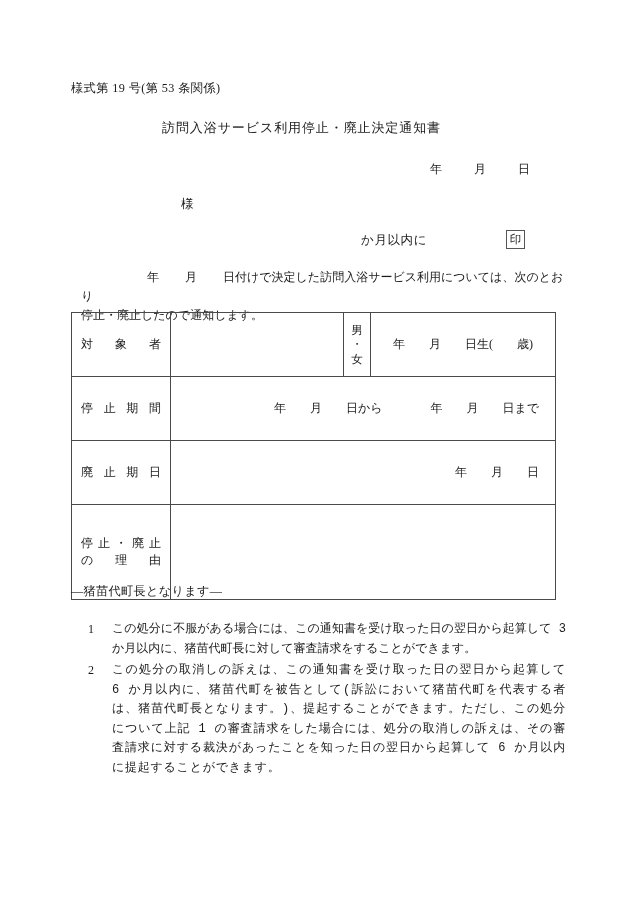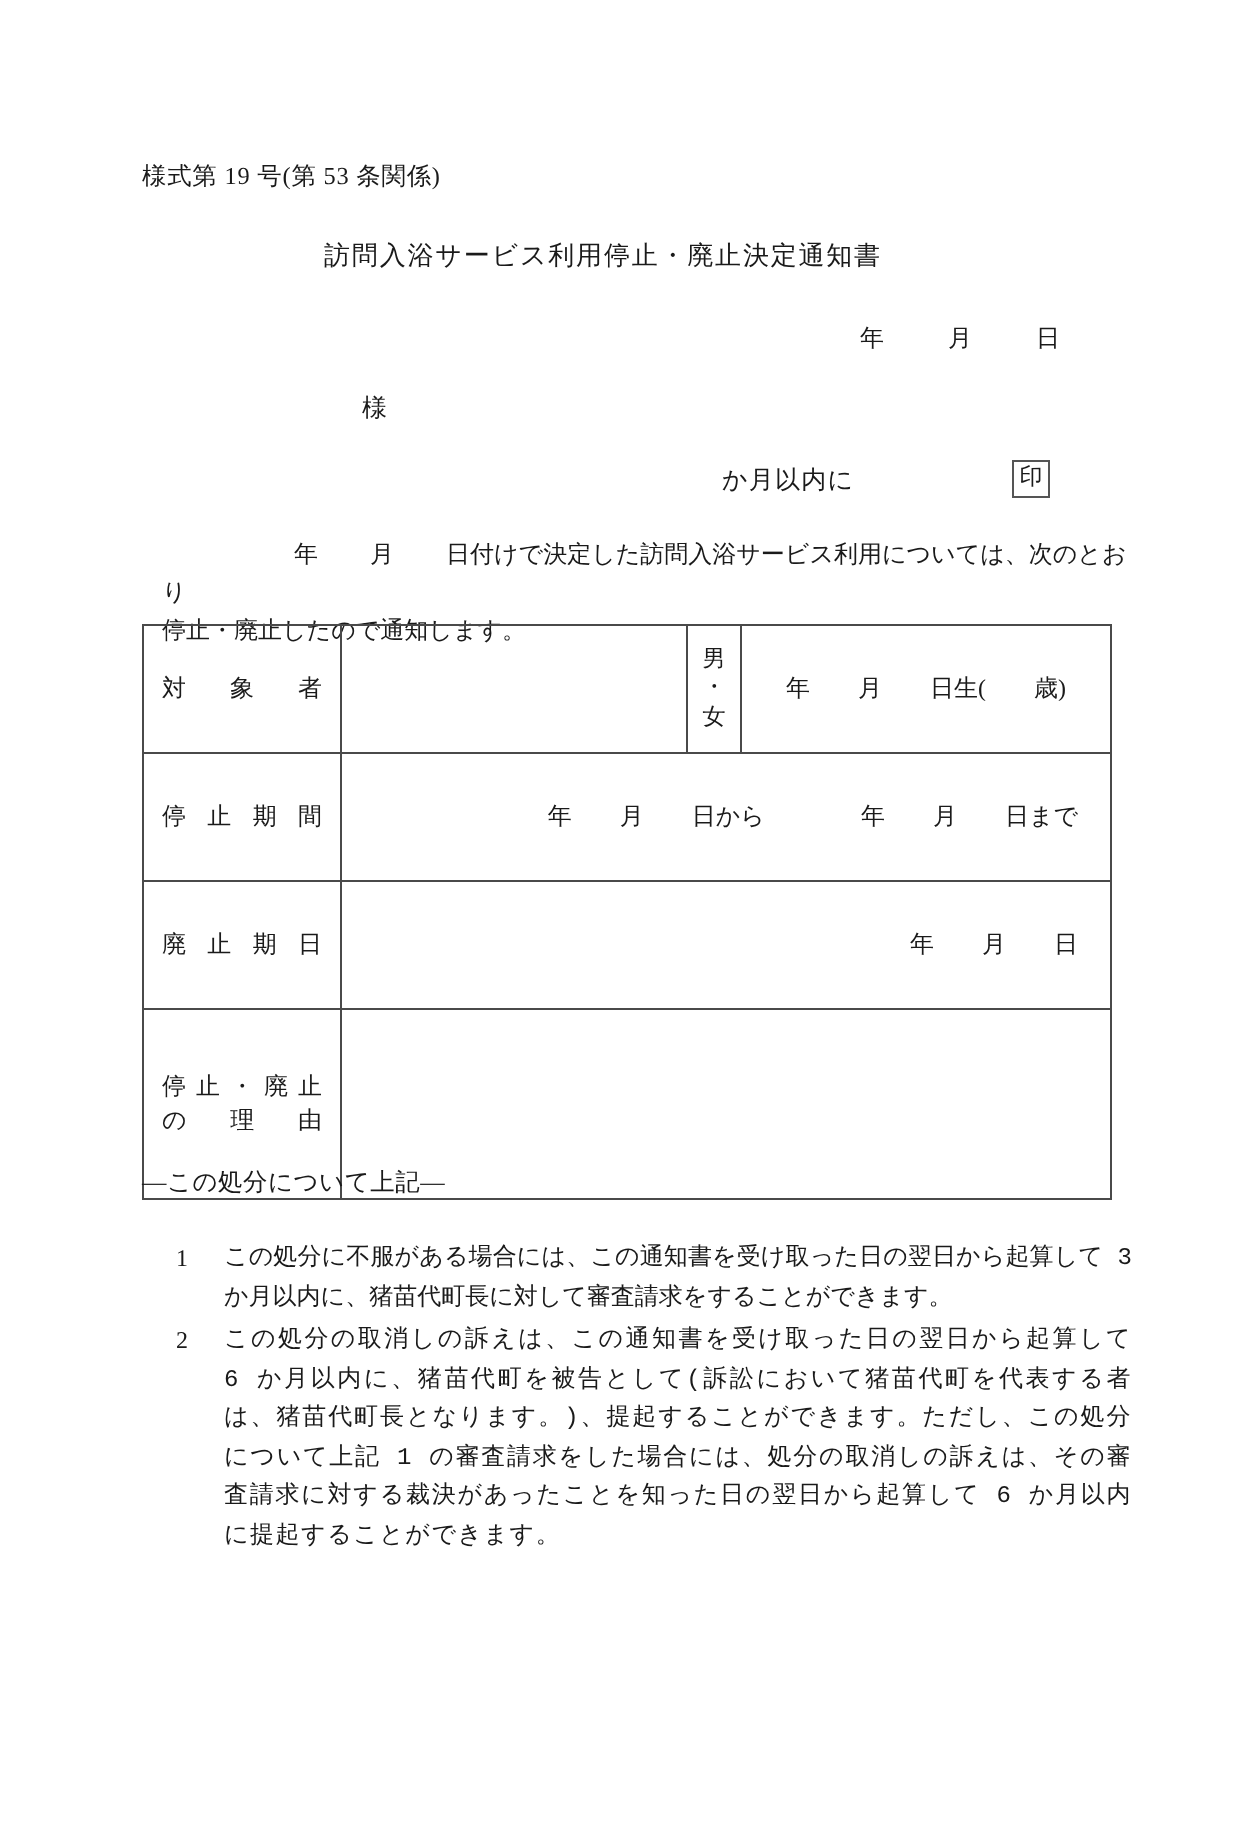--- a/index.html
+++ b/index.html
@@ -277,21 +277,21 @@
             <span>の</span>
             <span>理</span>
             <span>由</span>
           </div>
         </td>
         <td class="cell-wide" colspan="3"></td>
       </tr>
     </tbody>
   </table>
 
-  <div class="appeal-head">―この処分について上記―</div>
+  <div class="appeal-head">―猪苗代町長となります―</div>
 
   <div class="appeal-list">
     <div class="appeal-item">
       <div class="appeal-num">1</div>
       <div class="appeal-text">この処分に不服がある場合には、この通知書を受け取った日の翌日から起算して 3 か月以内に、猪苗代町長に対して審査請求をすることができます。</div>
     </div>
     <div class="appeal-item spaced">
       <div class="appeal-num">2</div>
       <div class="appeal-text">この処分の取消しの訴えは、この通知書を受け取った日の翌日から起算して 6 か月以内に、猪苗代町を被告として(訴訟において猪苗代町を代表する者は、猪苗代町長となります。)、提起することができます。ただし、この処分について上記 1 の審査請求をした場合には、処分の取消しの訴えは、その審査請求に対する裁決があったことを知った日の翌日から起算して 6 か月以内に提起することができます。</div>
     </div>

